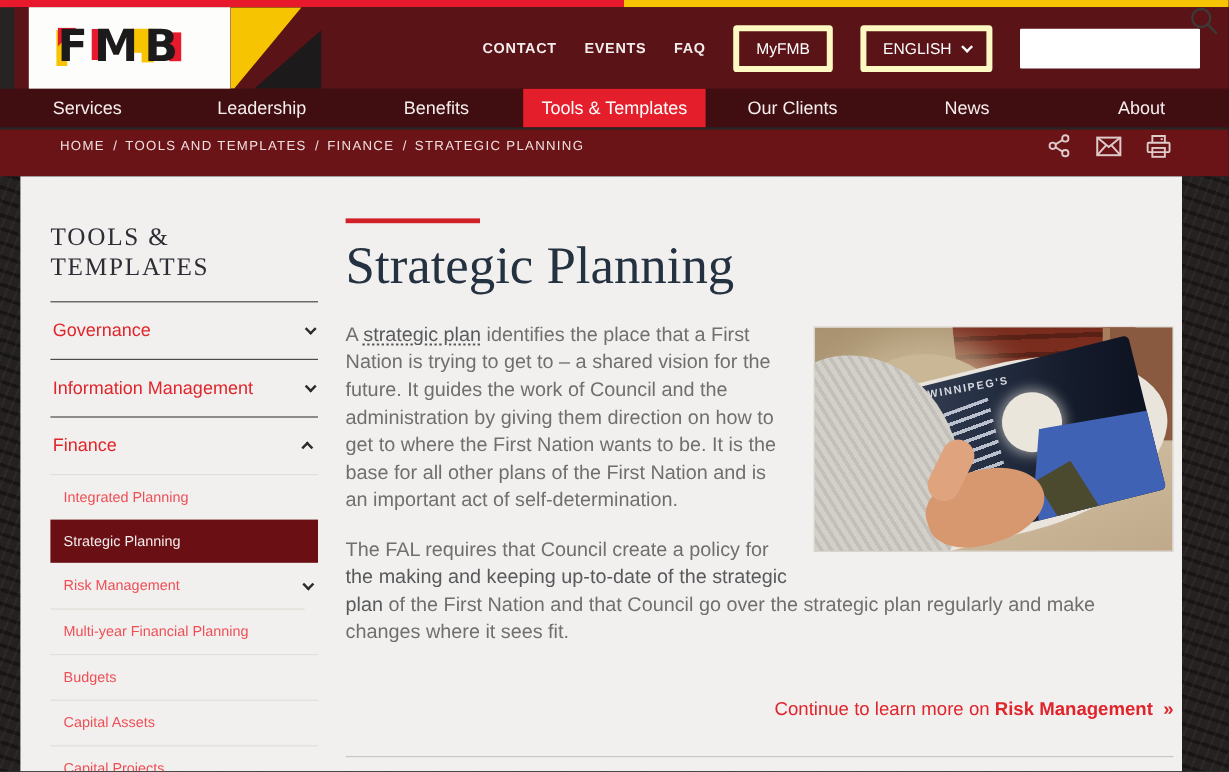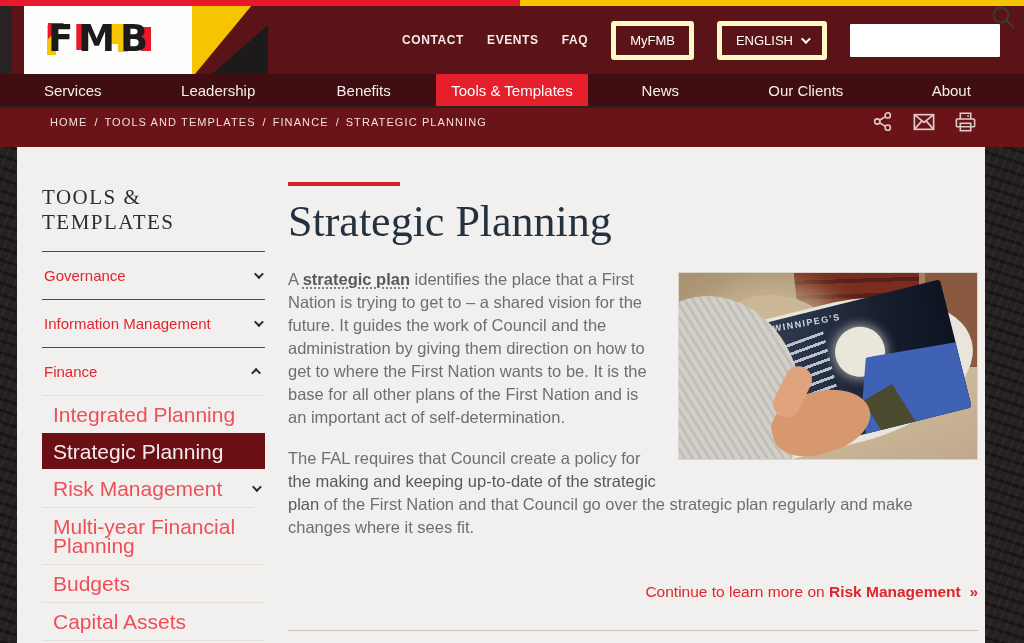--- a/index.html
+++ b/index.html
@@ -69,21 +69,21 @@
   
   .sidebar { width:248px; padding:38px 0 0 25px; flex-shrink:0; }
   .side-heading { font-family:"Liberation Serif", serif; font-weight:400; font-size:21px; letter-spacing:1.5px;
                   color:#2d2d35; }
   .side-rule { border:none; border-top:1px solid #4b4b4b; margin-top:16px; }
   .top-item { display:flex; align-items:center; justify-content:space-between; padding:15px 4px 15px 2px; cursor:pointer; }
   .top-item .lbl { color:#e0252c; font-weight:400; font-size:15px; }
   .top-item .chev { color:#2b2b2b; }
   .sub-list { list-style:none; }
   .sub-item { display:flex; align-items:center; justify-content:space-between; padding:9px 6px 9px 11px;
-              border-top:1px solid #e2deda; cursor:pointer; color:#ee4f57; font-size:21px; line-height:19px; }
+              border-top:1px solid #e2deda; cursor:pointer; color:#ee4f57; font-size:12px; line-height:19px; }
   .sub-item:first-child { border-top:1px solid #e2deda; }
   .sub-item.active { background:#6a1015; color:#f4eceb; padding-top:8px; padding-bottom:8px; border-top-color:transparent; }
   .sub-item.active + .sub-item { border-top-color:transparent; }
   .sub-item .chev { color:#2b2b2b; flex-shrink:0; }
 
   
   .main-col { margin-left:23px; width:690px; padding-top:35px; }
   .accent-bar { width:112px; height:4px; background:#cf2127; }
   .page-title { font-family:"Liberation Serif", serif; font-weight:400; font-size:44px; color:#243140;
                 margin:10px 0 21px; }
@@ -115,21 +115,21 @@
                   clip-path:polygon(0 18%, 70% 0, 100% 80%, 30% 100%); }
   .ph-sweater { position:absolute; left:-52px; bottom:-42px; width:175px; height:205px; background:#d3d0ca;
                 border-radius:46% 54% 42% 50%;
                 background-image:repeating-linear-gradient(58deg, rgba(120,115,110,.18) 0 3px, transparent 3px 7px); }
   .ph-hand { position:absolute; bottom:6px; left:92px; width:100px; height:62px; background:#d7976f;
              border-radius:48% 60% 50% 50%; transform:rotate(-18deg); }
   .ph-thumb { position:absolute; bottom:40px; left:100px; width:27px; height:54px; background:#dfa37e;
               border-radius:14px; transform:rotate(26deg); }
   .body-text { color:#6f6f6f; font-size:16.5px; line-height:23px; }
   .body-text + .body-text { margin-top:18px; }
-  .term-link { color:#58595b; font-weight:700; text-decoration:underline dotted #58595b; text-underline-offset:3px; cursor:pointer; }
+  .term-link { color:#58595b; font-weight:400; text-decoration:underline dotted #58595b; text-underline-offset:3px; cursor:pointer; }
   .bold-seg { color:#58595b; font-weight:400; }
   .continue-row { clear:none; text-align:right; margin-top:44px; color:#e0242b; font-size:15.5px; }
   .continue-row a { color:#e0242b; text-decoration:none; cursor:pointer; }
   .continue-row .bold { font-weight:700; }
   .main-rule { border:none; border-top:1px solid #c9c5c1; margin-top:29px; clear:both; }
 </style>
 </head>
 <body>
 
 <div class="page">
@@ -171,22 +171,22 @@
         </span>
       </div>
     </div>
   </header>
 
   <nav class="main-nav">
     <div class="nav-item">Services</div>
     <div class="nav-item">Leadership</div>
     <div class="nav-item">Benefits</div>
     <div class="nav-item active">Tools &amp; Templates</div>
+    <div class="nav-item">Our Clients</div>
     <div class="nav-item">News</div>
-    <div class="nav-item">Our Clients</div>
     <div class="nav-item">About</div>
   </nav>
 
   <div class="crumb-bar">
     <div class="crumbs">
       <span class="crumb">HOME</span>
       <span class="crumb-sep">/</span>
       <span class="crumb">TOOLS AND TEMPLATES</span>
       <span class="crumb-sep">/</span>
       <span class="crumb">FINANCE</span>

